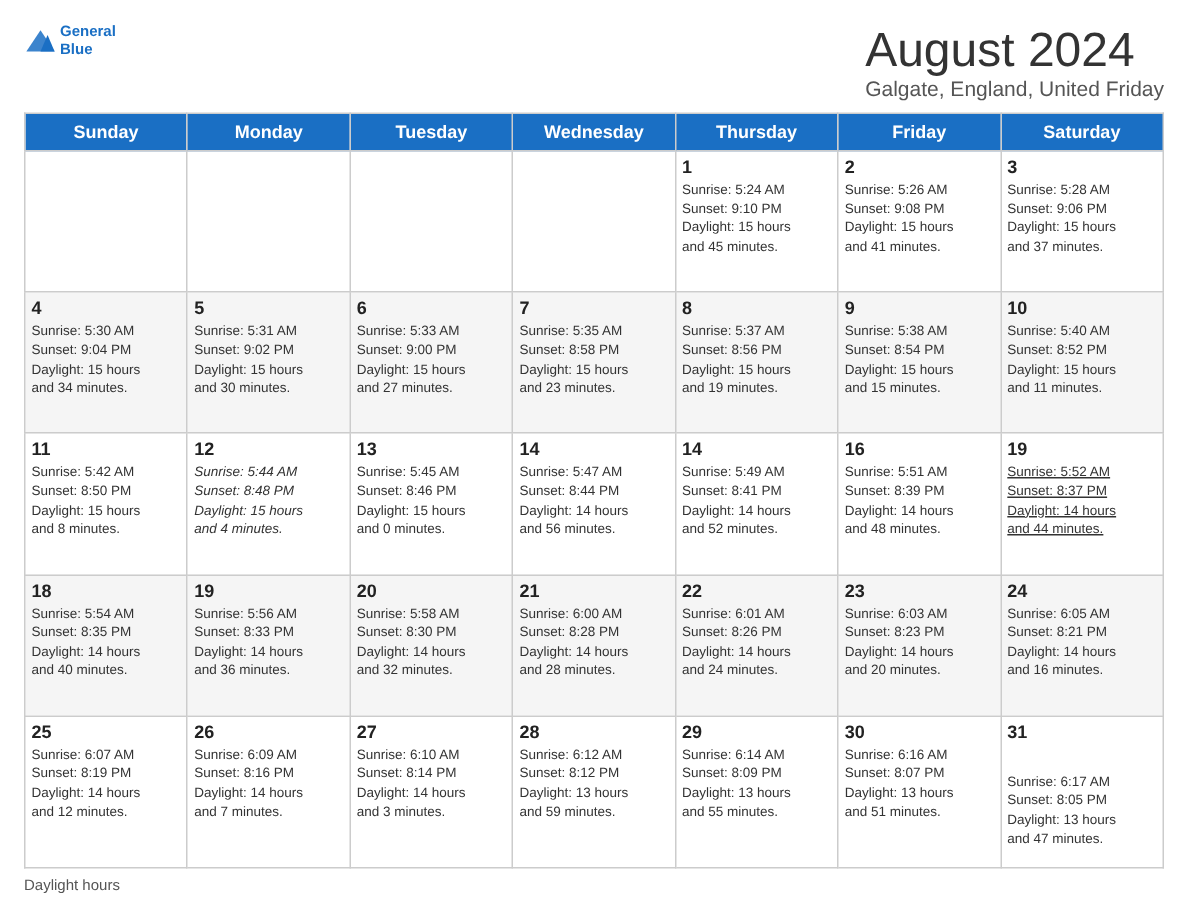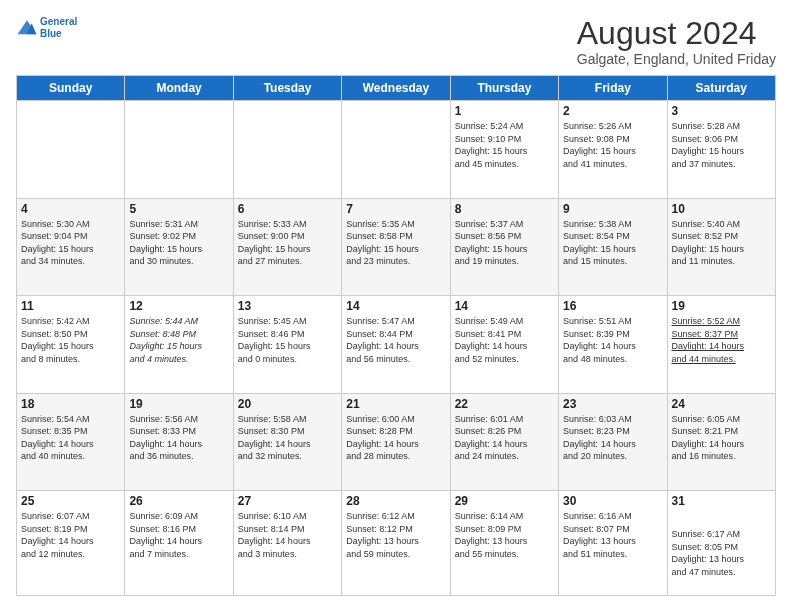--- a/index.html
+++ b/index.html
@@ -366,13 +366,16 @@
             <div class="day-number">31</div>
             <div class="day-info" style="white-space: pre-line; margin-top: 20px;">Sunrise: 6:17 AM
 Sunset: 8:05 PM
 Daylight: 13 hours
 and 47 minutes.</div>
           </td>
         </tr>
       </tbody>
   </table>
 
+  <div class="footer">
+    <span>Daylight hours</span>
+  </div>
 </div>
 
 </body></html>

